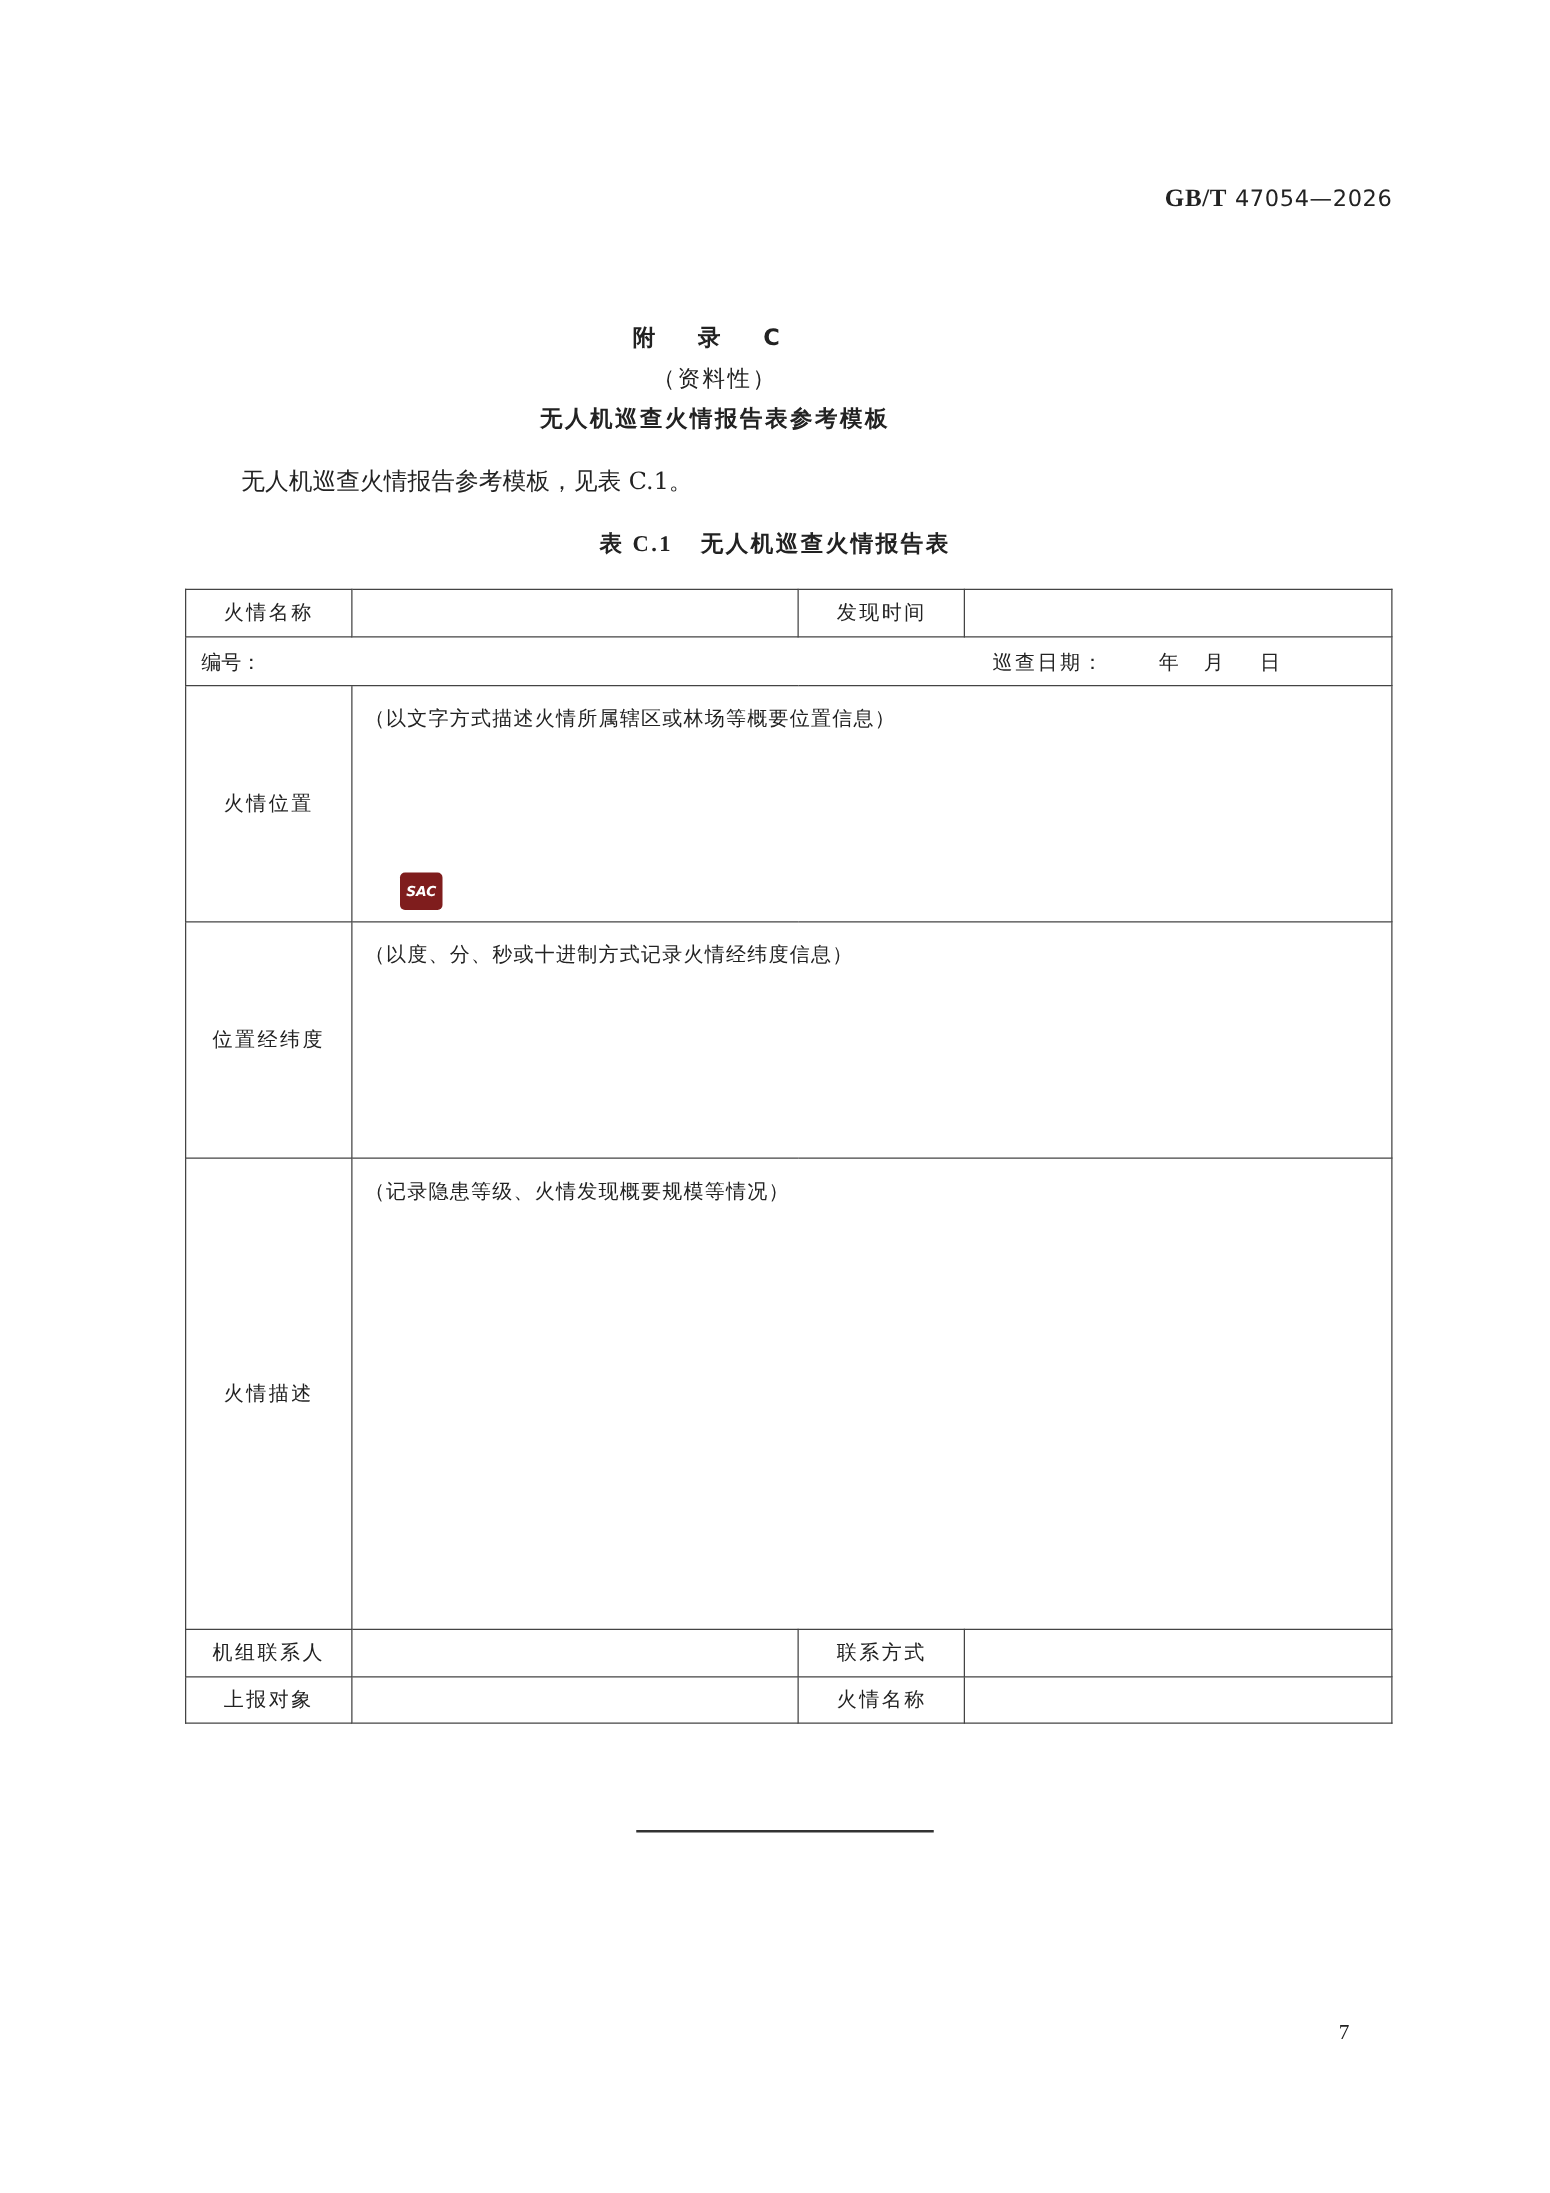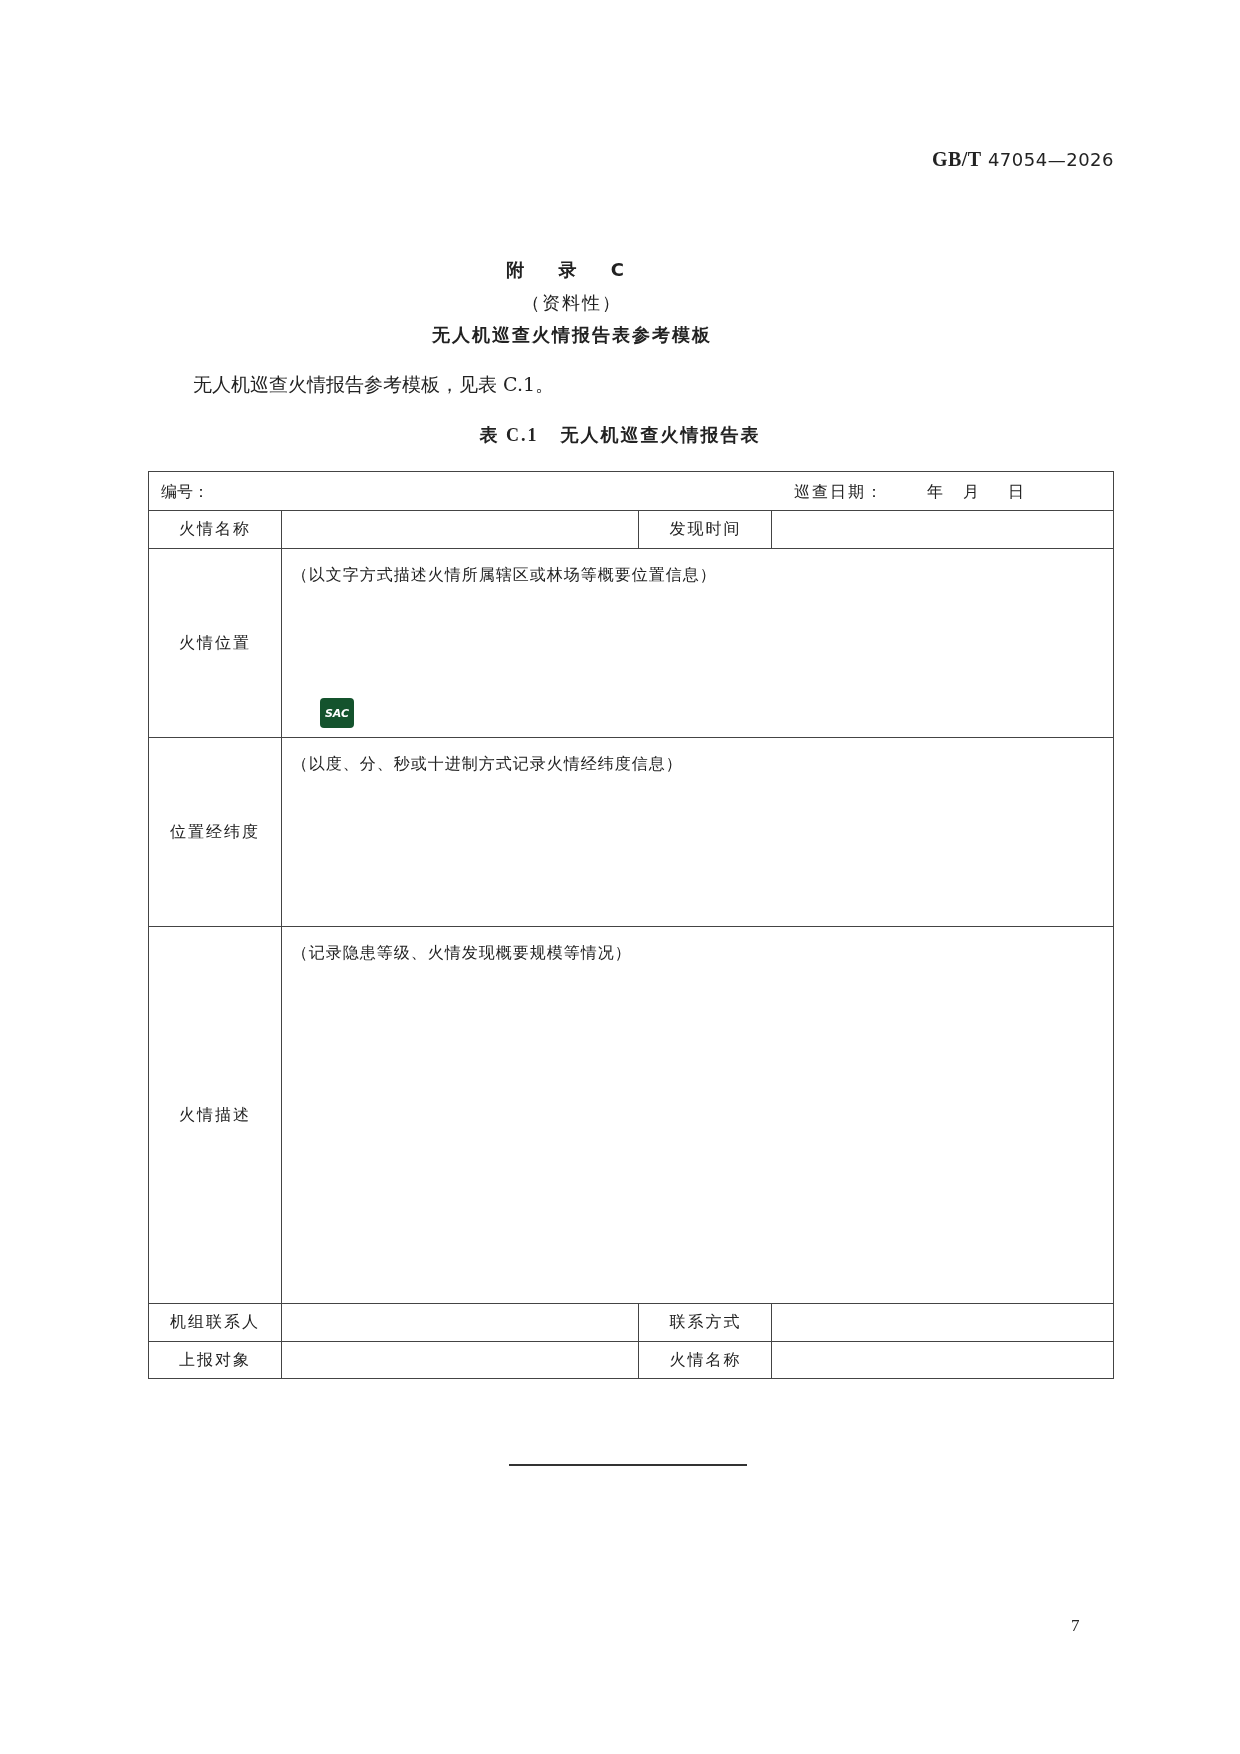--- a/index.html
+++ b/index.html
@@ -13,21 +13,21 @@
   .appx-sub { top:291px; font-weight:normal; font-size:18px; letter-spacing:2px; }
   .appx-name { top:323px; letter-spacing:2px; }
   .intro { left:193px; top:372px; font-family:"DejaVu Serif","Liberation Serif",serif; font-size:19px; }
   .tbl-caption { left:0; width:1240px; text-align:center; top:423px; font-size:18px; font-weight:bold; letter-spacing:2px; }
   .tbl-caption .num { font-family:"Liberation Serif",serif; margin-right:22px; }
   table.form { position:absolute; left:148px; top:471px; width:966px; border-collapse:collapse;
                border:1.5px solid #333; font-size:16px; }
   table.form td { border:1px solid #444; padding:0; vertical-align:middle; }
   .lbl { text-align:center; letter-spacing:2px; }
   .hint { vertical-align:top !important; padding:16px 0 0 10px !important; letter-spacing:1px; }
-  .wm { position:absolute; left:320px; top:698px; width:34px; height:30px; background:#14532d;
+  .wm { position:absolute; left:320px; top:698px; width:34px; height:30px; background:#7f1d1d;
         border-radius:4px; color:#fff; font-weight:bold; font-style:italic; font-size:11px;
         display:flex; align-items:center; justify-content:center; }
   .rule { left:509px; top:1464px; width:238px; height:2px; background:#333; }
   .pageno { left:1071px; top:1616px; font-family:"Liberation Serif",serif; font-size:17px; }
 </style>
 </head>
 <body>
 
 <div class="abs std-code">
   <span class="gb">GB/T</span>
@@ -45,34 +45,34 @@
 </div>
 
 <table class="form">
   <colgroup>
     <col style="width:133px">
       <col style="width:358px">
       <col style="width:133px">
       <col style="width:342px">
   </colgroup>
   <tbody>
-      <tr style="height:39px">
+      <tr style="height:38px">
+    <td class="lbl">火情名称</td>
+    <td></td>
+    <td class="lbl">发现时间</td>
+    <td></td>
+  </tr>
+  <tr style="height:39px">
     <td colspan="4" style="position:relative;">
       <span style="position:absolute; left:12px; top:10px;">编号：</span>
       <span style="position:absolute; left:645px; top:10px; letter-spacing:2px;">巡查日期：</span>
       <span style="position:absolute; left:778px; top:10px;">年</span>
       <span style="position:absolute; left:814px; top:10px;">月</span>
       <span style="position:absolute; left:859px; top:10px;">日</span>
     </td>
-  </tr>
-  <tr style="height:38px">
-    <td class="lbl">火情名称</td>
-    <td></td>
-    <td class="lbl">发现时间</td>
-    <td></td>
   </tr>
   <tr style="height:189px">
     <td class="lbl">火情位置</td>
     <td colspan="3" class="hint">
       <span>（以文字方式描述火情所属辖区或林场等概要位置信息）</span>
     </td>
   </tr>
   <tr style="height:189px">
     <td class="lbl">位置经纬度</td>
     <td colspan="3" class="hint">

